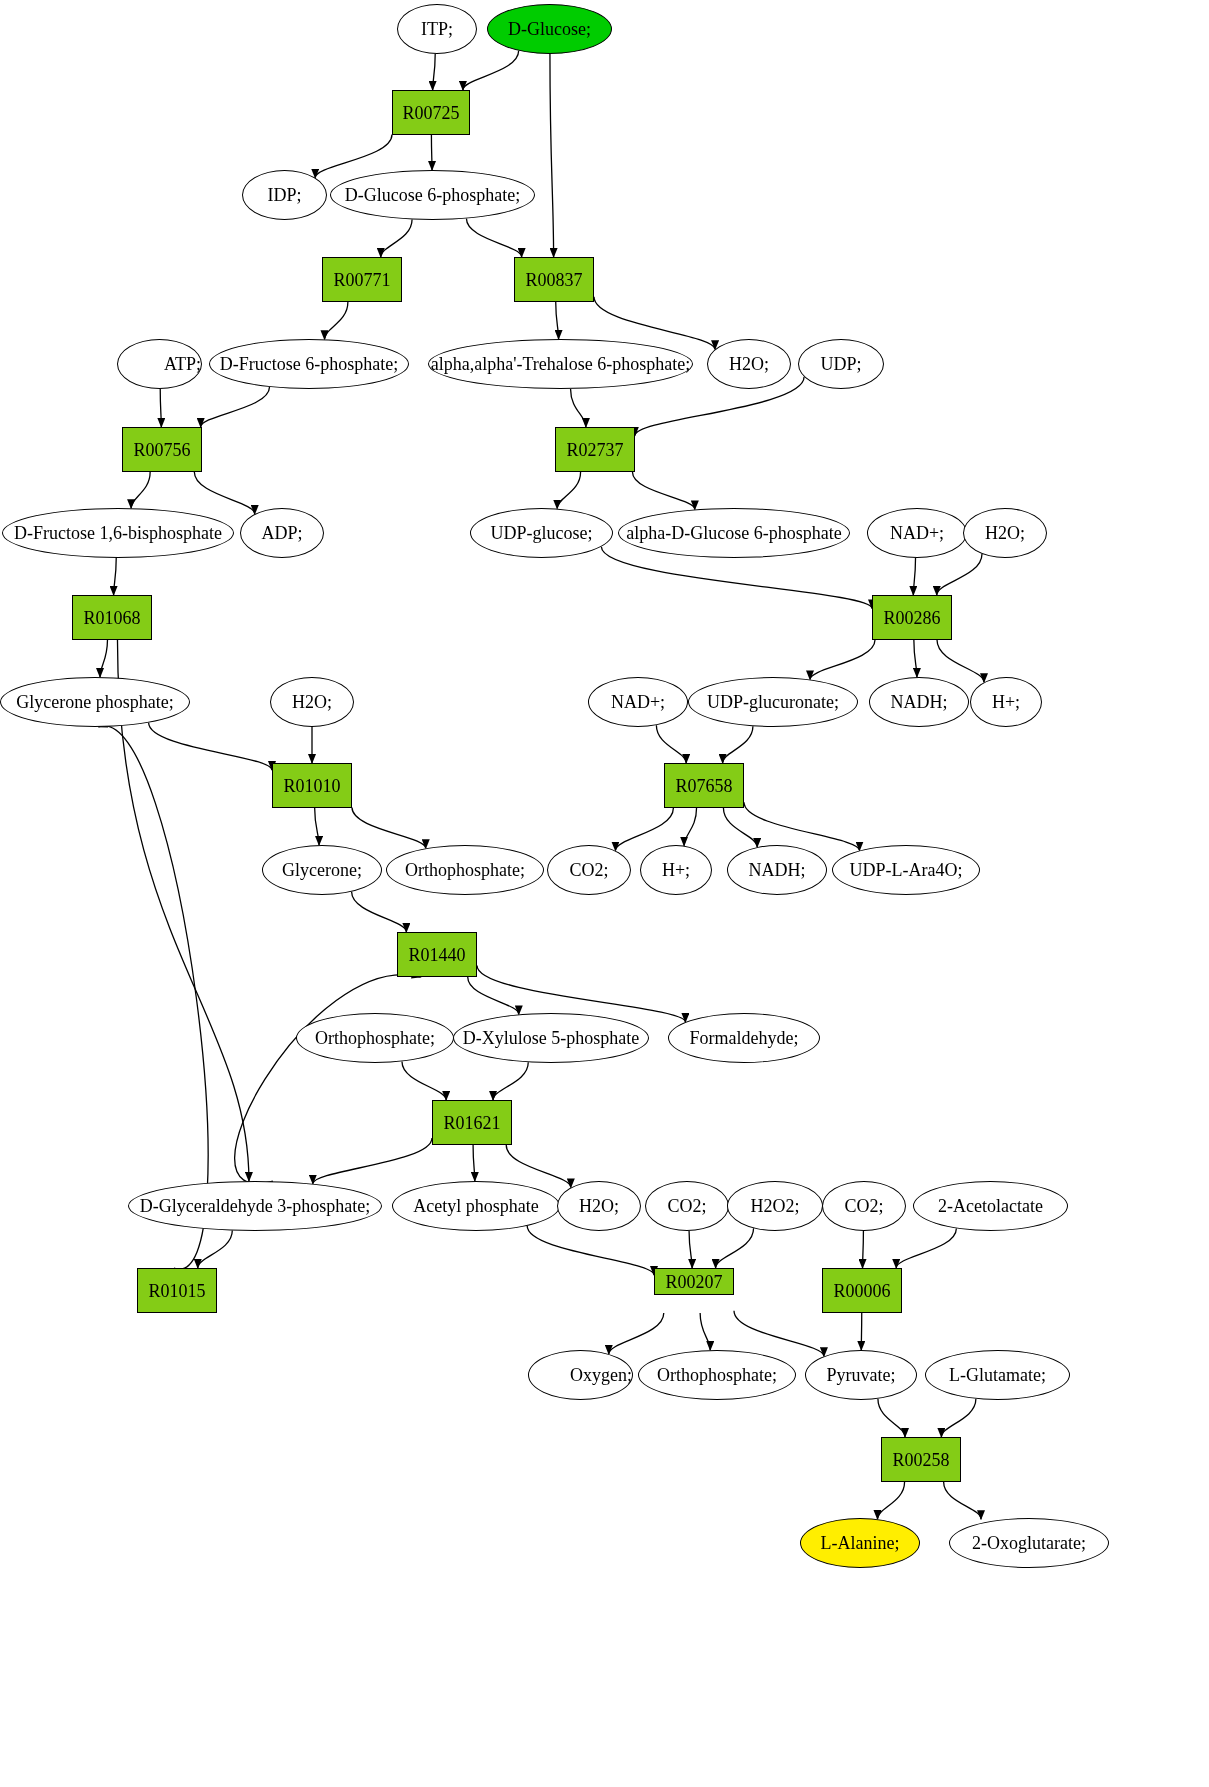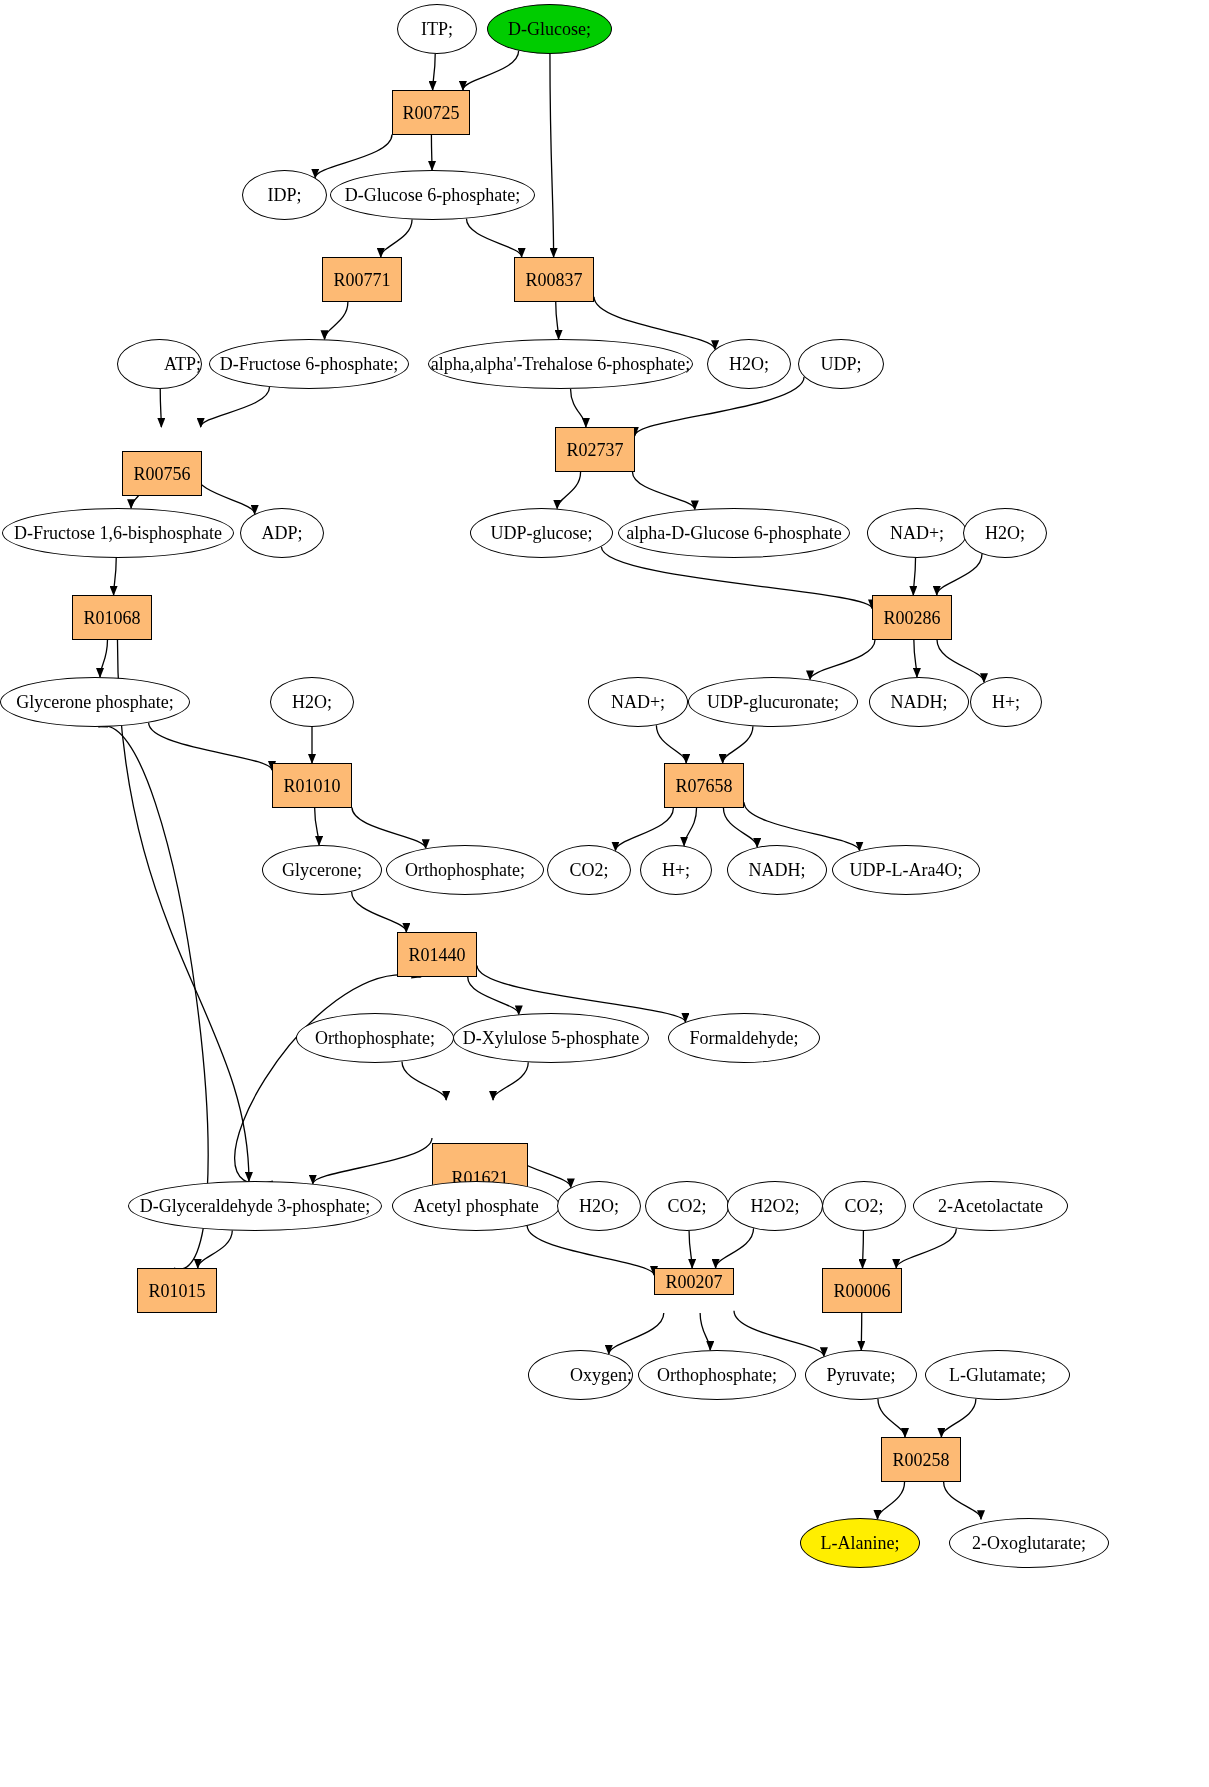--- a/index.html
+++ b/index.html
@@ -25,21 +25,21 @@
   }
   .compound{
     border:1.2px solid #000000;
     border-radius:50%;
     background:#ffffff;
   }
   .compound.start{background:#00cc00;}
   .compound.end{background:#ffee00;}
   .reaction{
     border:1.2px solid #000000;
-    background:#fdba74;
+    background:#84cc16;
     border-radius:0;
   }
 </style>
 </head>
 <body>
 
 <div id="canvas">
   <svg id="edges" viewBox="0 0 1209 1787">
     <defs>
       <marker id="arrow" markerWidth="10" markerHeight="8" refX="9" refY="4" orient="auto" markerUnits="userSpaceOnUse">
@@ -140,21 +140,21 @@
       </div>
       <div class="node compound" style="left: 428px; top: 339px; width: 265px; height: 50px;">
         <span>alpha,alpha'-Trehalose 6-phosphate;</span>
       </div>
       <div class="node compound" style="left: 707px; top: 339px; width: 84px; height: 50px;">
         <span>H2O;</span>
       </div>
       <div class="node compound" style="left: 798px; top: 339px; width: 86px; height: 50px;">
         <span>UDP;</span>
       </div>
-      <div class="node reaction" style="left: 122px; top: 427px; width: 80px; height: 45px; margin-top: 24px;">
+      <div class="node reaction" style="left: 122px; top: 427px; width: 80px; height: 45px;">
         <span>R00756</span>
       </div>
       <div class="node reaction" style="left: 555px; top: 427px; width: 80px; height: 45px;">
         <span>R02737</span>
       </div>
       <div class="node compound" style="left: 2px; top: 508px; width: 232px; height: 50px;">
         <span>D-Fructose 1,6-bisphosphate</span>
       </div>
       <div class="node compound" style="left: 240px; top: 508px; width: 84px; height: 50px;">
         <span>ADP;</span>
@@ -224,21 +224,21 @@
       </div>
       <div class="node compound" style="left: 296px; top: 1013px; width: 158px; height: 50px;">
         <span>Orthophosphate;</span>
       </div>
       <div class="node compound" style="left: 453px; top: 1013px; width: 196px; height: 50px;">
         <span>D-Xylulose 5-phosphate</span>
       </div>
       <div class="node compound" style="left: 668px; top: 1013px; width: 152px; height: 50px;">
         <span>Formaldehyde;</span>
       </div>
-      <div class="node reaction" style="left: 432px; top: 1143px; width: 96px; height: 45px; align-items: flex-end;">
+      <div class="node reaction" style="left: 432px; top: 1100px; width: 80px; height: 45px;">
         <span>R01621</span>
       </div>
       <div class="node compound" style="left: 128px; top: 1181px; width: 254px; height: 50px;">
         <span>D-Glyceraldehyde 3-phosphate;</span>
       </div>
       <div class="node compound" style="left: 392px; top: 1181px; width: 168px; height: 50px;">
         <span>Acetyl phosphate</span>
       </div>
       <div class="node compound" style="left: 557px; top: 1181px; width: 84px; height: 50px;">
         <span>H2O;</span>

